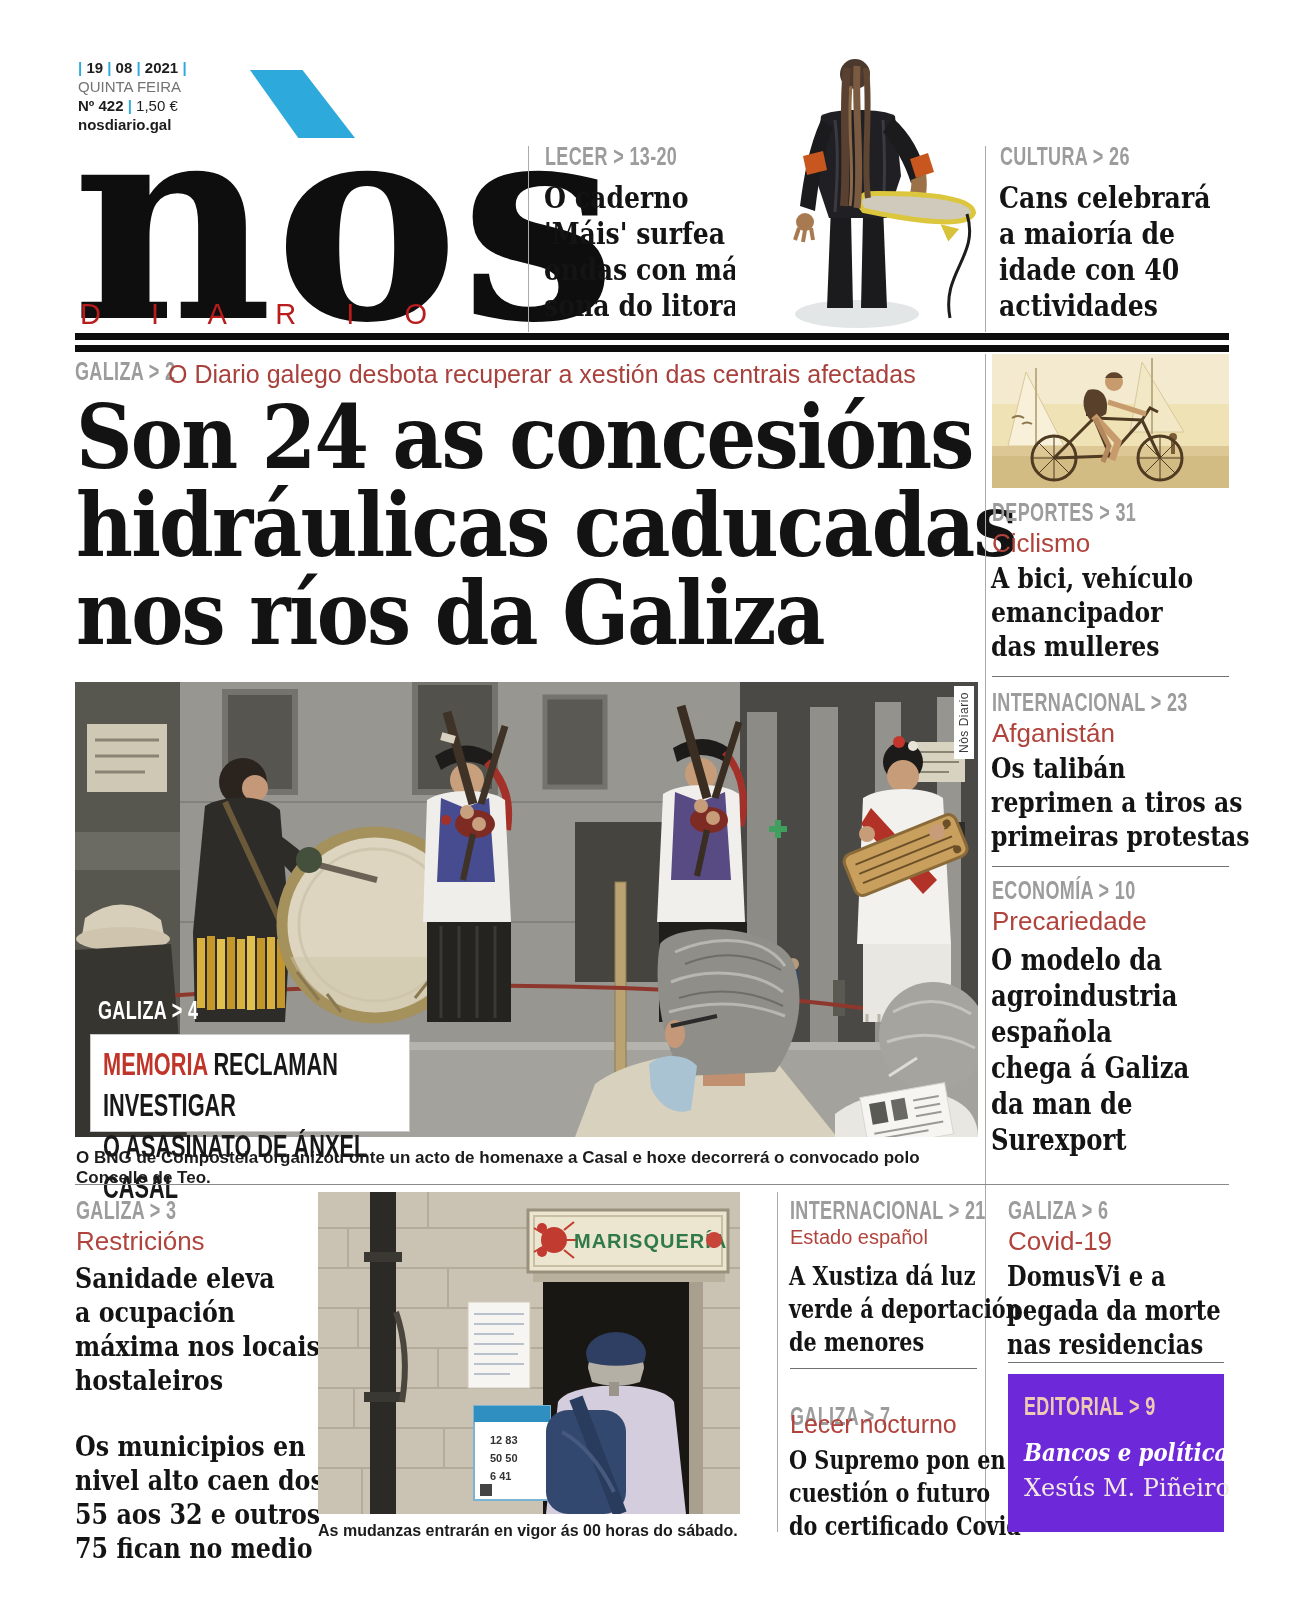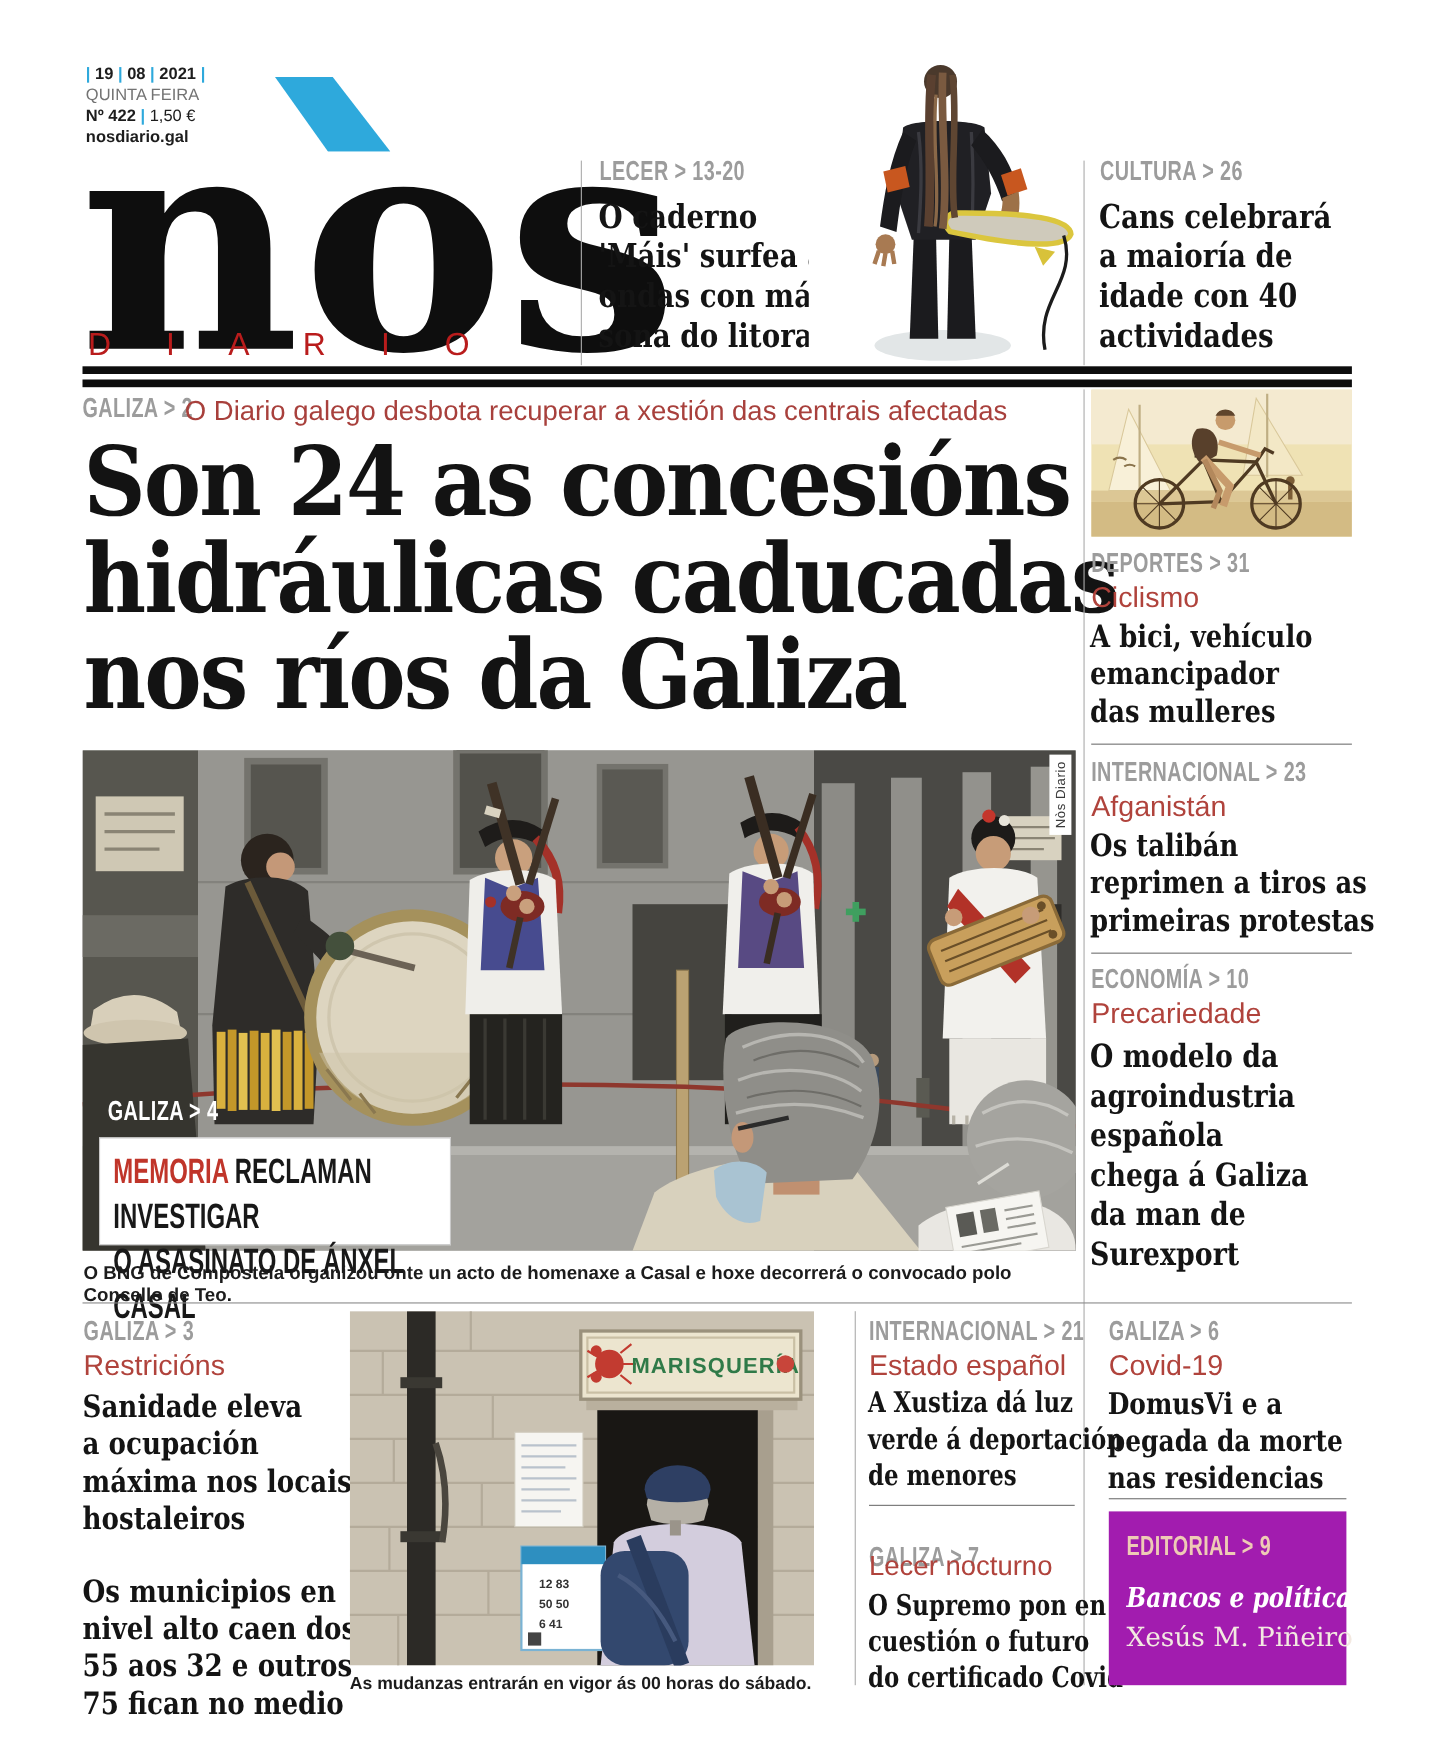--- a/index.html
+++ b/index.html
@@ -38,21 +38,21 @@
   
   .membox{position:absolute;background:#ffffff;border:1px solid #c9c9c9;box-sizing:border-box;}
   .mem-inner{position:absolute;left:12px;top:9px;width:460px;white-space:pre-wrap;
         font:800 32px "Liberation Sans",sans-serif;line-height:41px;color:#181818;
         transform:scaleX(.68);transform-origin:0 0;}
   .mem-tag{color:#c0352a;}
   
   .credit{position:absolute;background:#ffffff;color:#3a3a3a;font:400 12px "Liberation Sans",sans-serif;
         writing-mode:vertical-rl;transform:rotate(180deg);padding:6px 3px;letter-spacing:.5px;}
   
-  .edbox{position:absolute;background:#a21caf;}
+  .edbox{position:absolute;background:#6d28d9;}
   .ed-title{font:700 italic 25px "DejaVu Serif","Liberation Serif",serif;color:#ffffff;
         white-space:nowrap;transform:scaleX(.85);transform-origin:0 0;}
   .ed-author{font:400 24px "DejaVu Serif","Liberation Serif",serif;color:#f3e9e1;white-space:nowrap;}
   svg{display:block;}
 </style>
 </head>
 <body>
 
 <div class="page">
 
@@ -427,21 +427,21 @@
       </g>
     </svg>
   </div>
   <div class="abs caption sm" style="left:318px;top:1522px;width:420px;">As mudanzas entrarán en vigor ás 00 horas do sábado.</div>
 
   <div class="vline" style="left:777px;top:1192px;height:340px;"></div>
 
   <div class="abs" style="left:790px;top:1196px;">
     <span class="kick">INTERNACIONAL &gt; 21</span>
   </div>
-  <div class="abs topic" style="left:790px;top:1226px;font-size:26px;">Estado español</div>
+  <div class="abs topic" style="left:790px;top:1226px;font-size:20px;">Estado español</div>
   <div class="abs shead" style="left:789px;top:1260px;font-size:26px;line-height:33px;transform:scaleX(.8);">A Xustiza dá luz
 verde á deportación
 de menores</div>
 
   <div class="hline" style="left:790px;top:1368px;width:187px;"></div>
 
   <div class="abs" style="left:790px;top:1380px;margin-top:22px;">
     <span class="kick">GALIZA &gt; 7</span>
   </div>
   <div class="abs topic" style="left:790px;top:1410px;font-size:25px;">Lecer nocturno</div>

